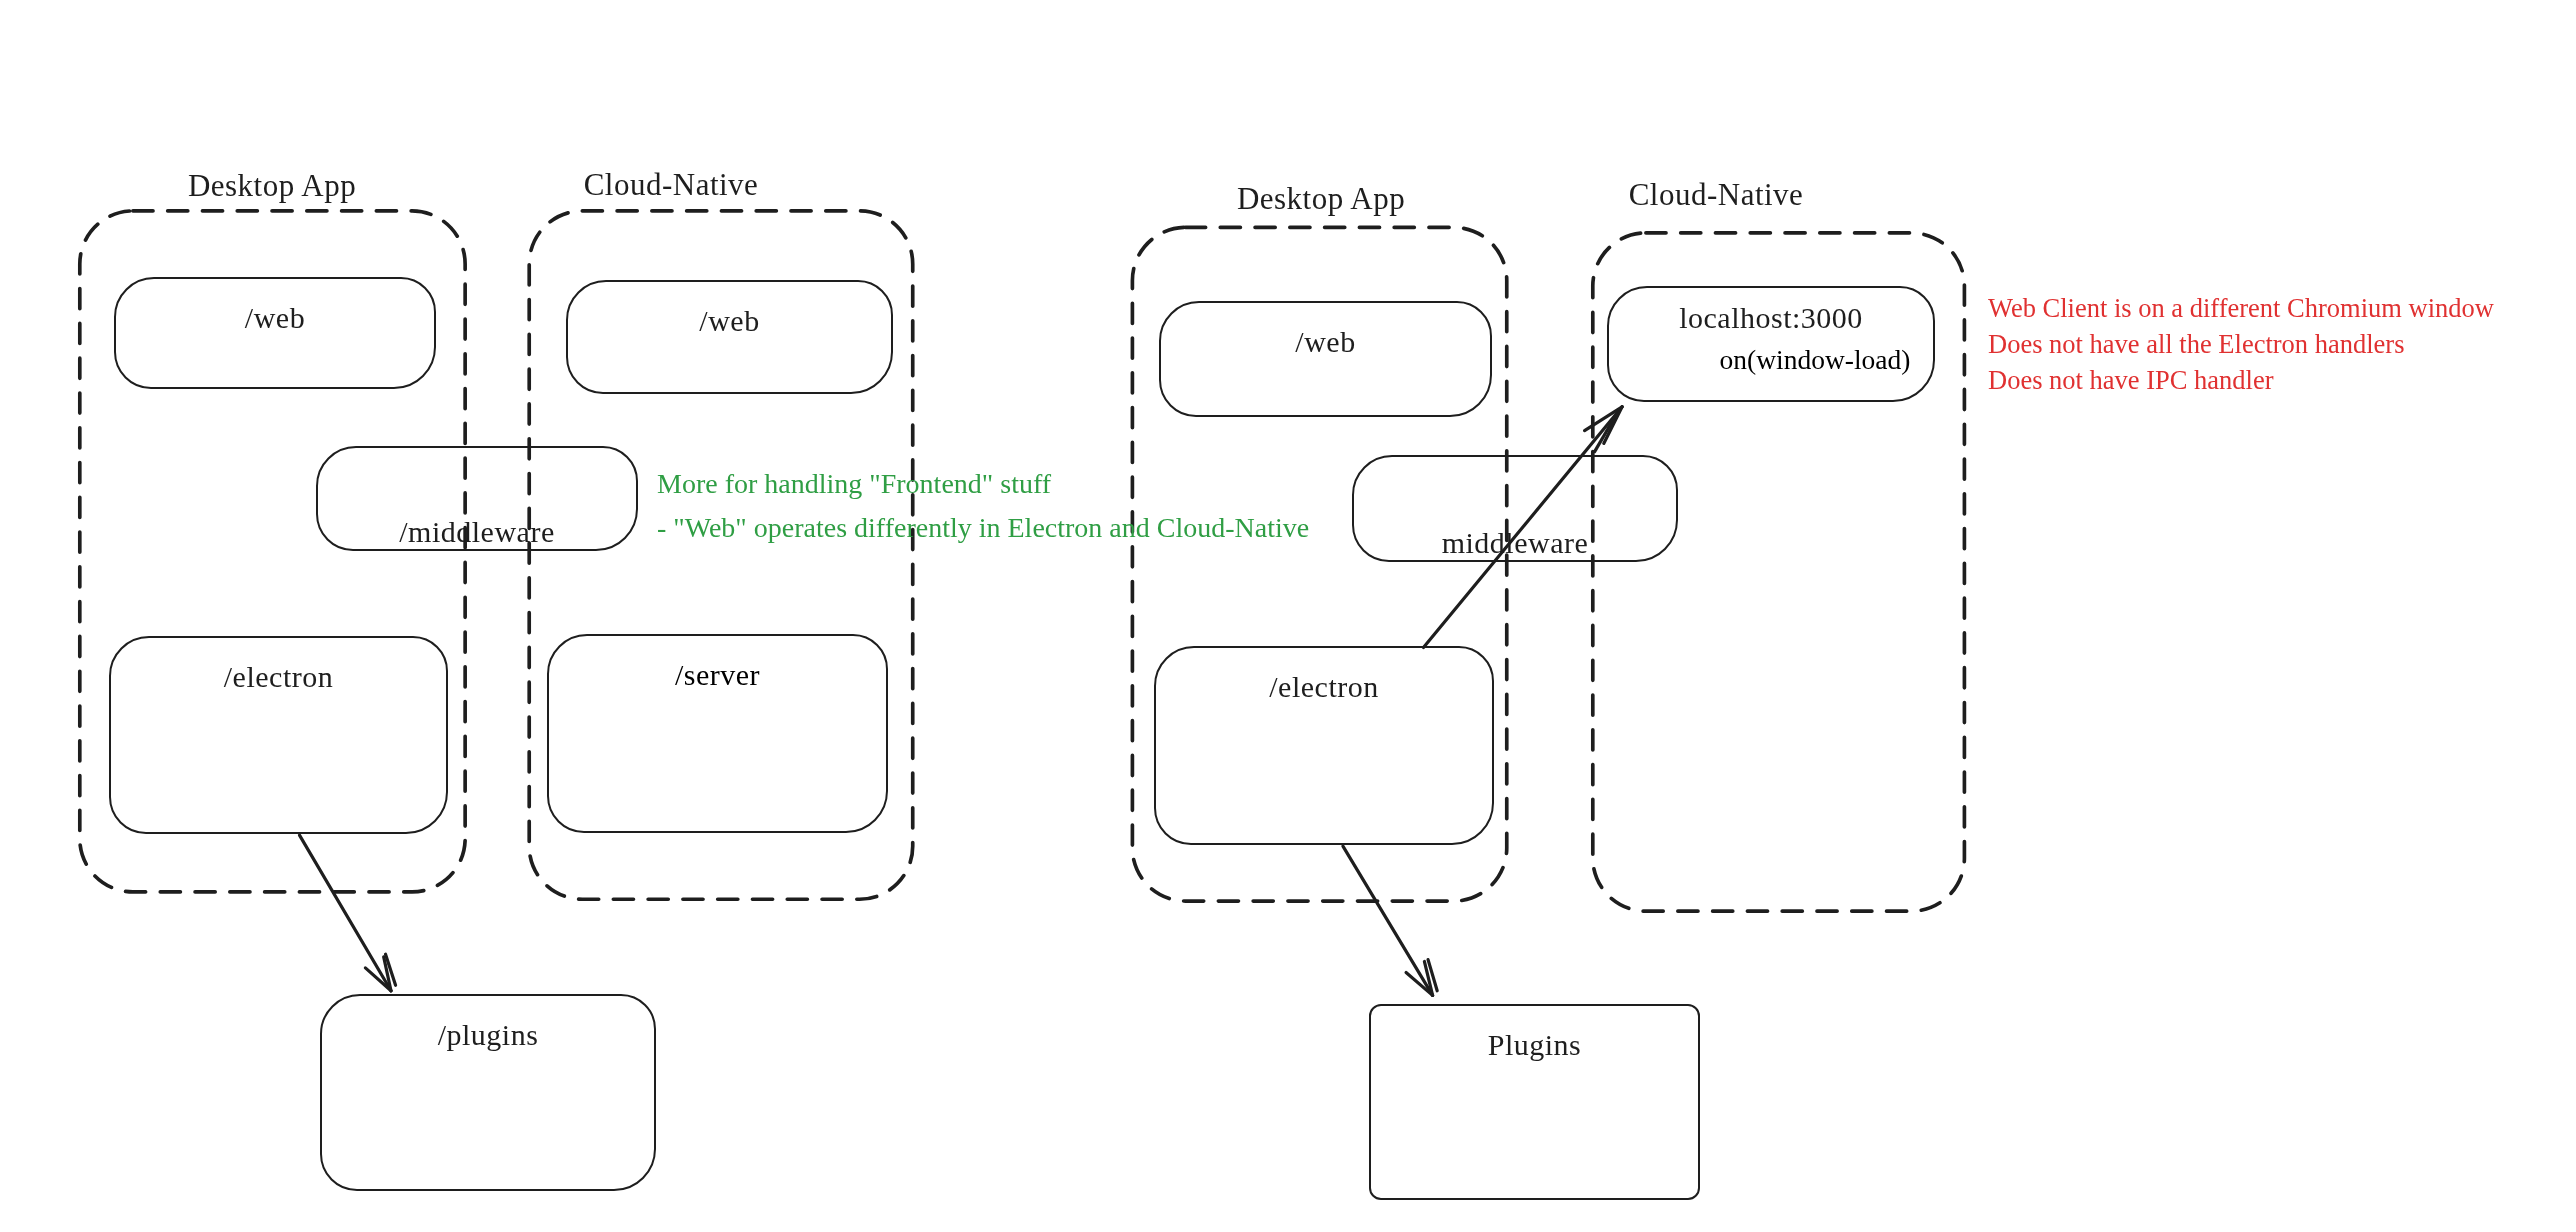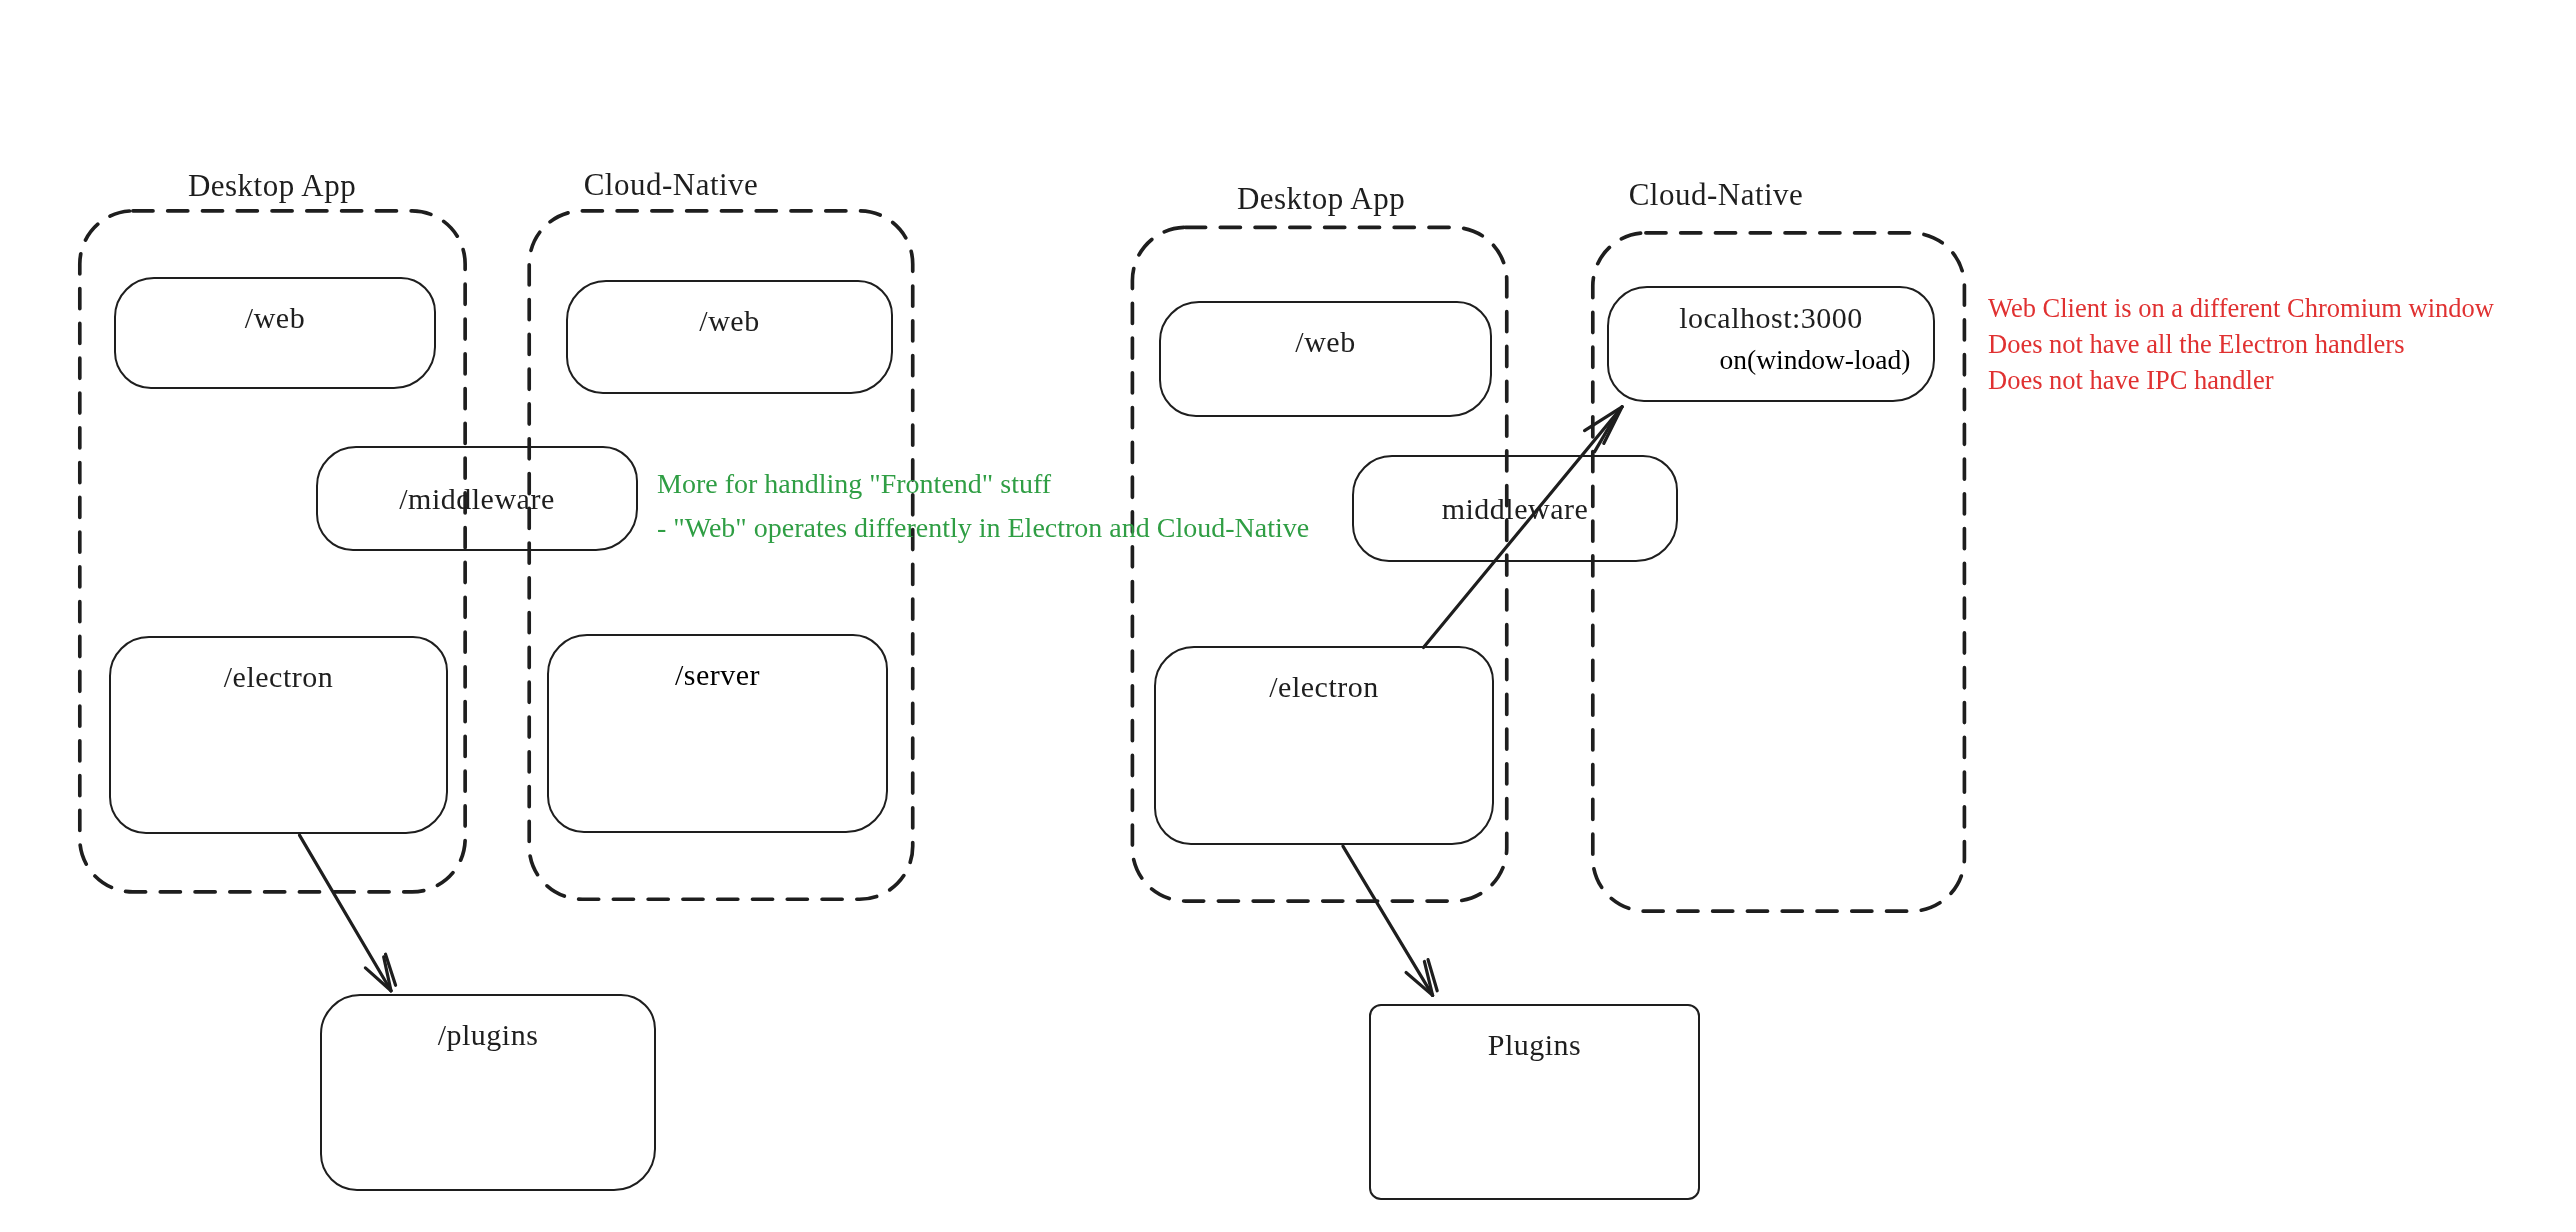--- a/index.html
+++ b/index.html
@@ -24,21 +24,21 @@
     background: transparent;
     box-sizing: border-box;
     text-align: center;
   }
   .node .lbl {
     font-size: 30px;
     letter-spacing: 0.5px;
     white-space: nowrap;
   }
   .node.top-label { padding-top: 22px; }
-  .node.mid-label { display: flex; align-items: center; justify-content: center; }
+  .node.mid-label { display: flex; align-items: flex-end; justify-content: center; }
 
   .container-label {
     position: absolute;
     transform: translateX(-50%);
     font-size: 31px;
     letter-spacing: 0.5px;
     white-space: nowrap;
   }
 
   .red-text { color: #000000; }

